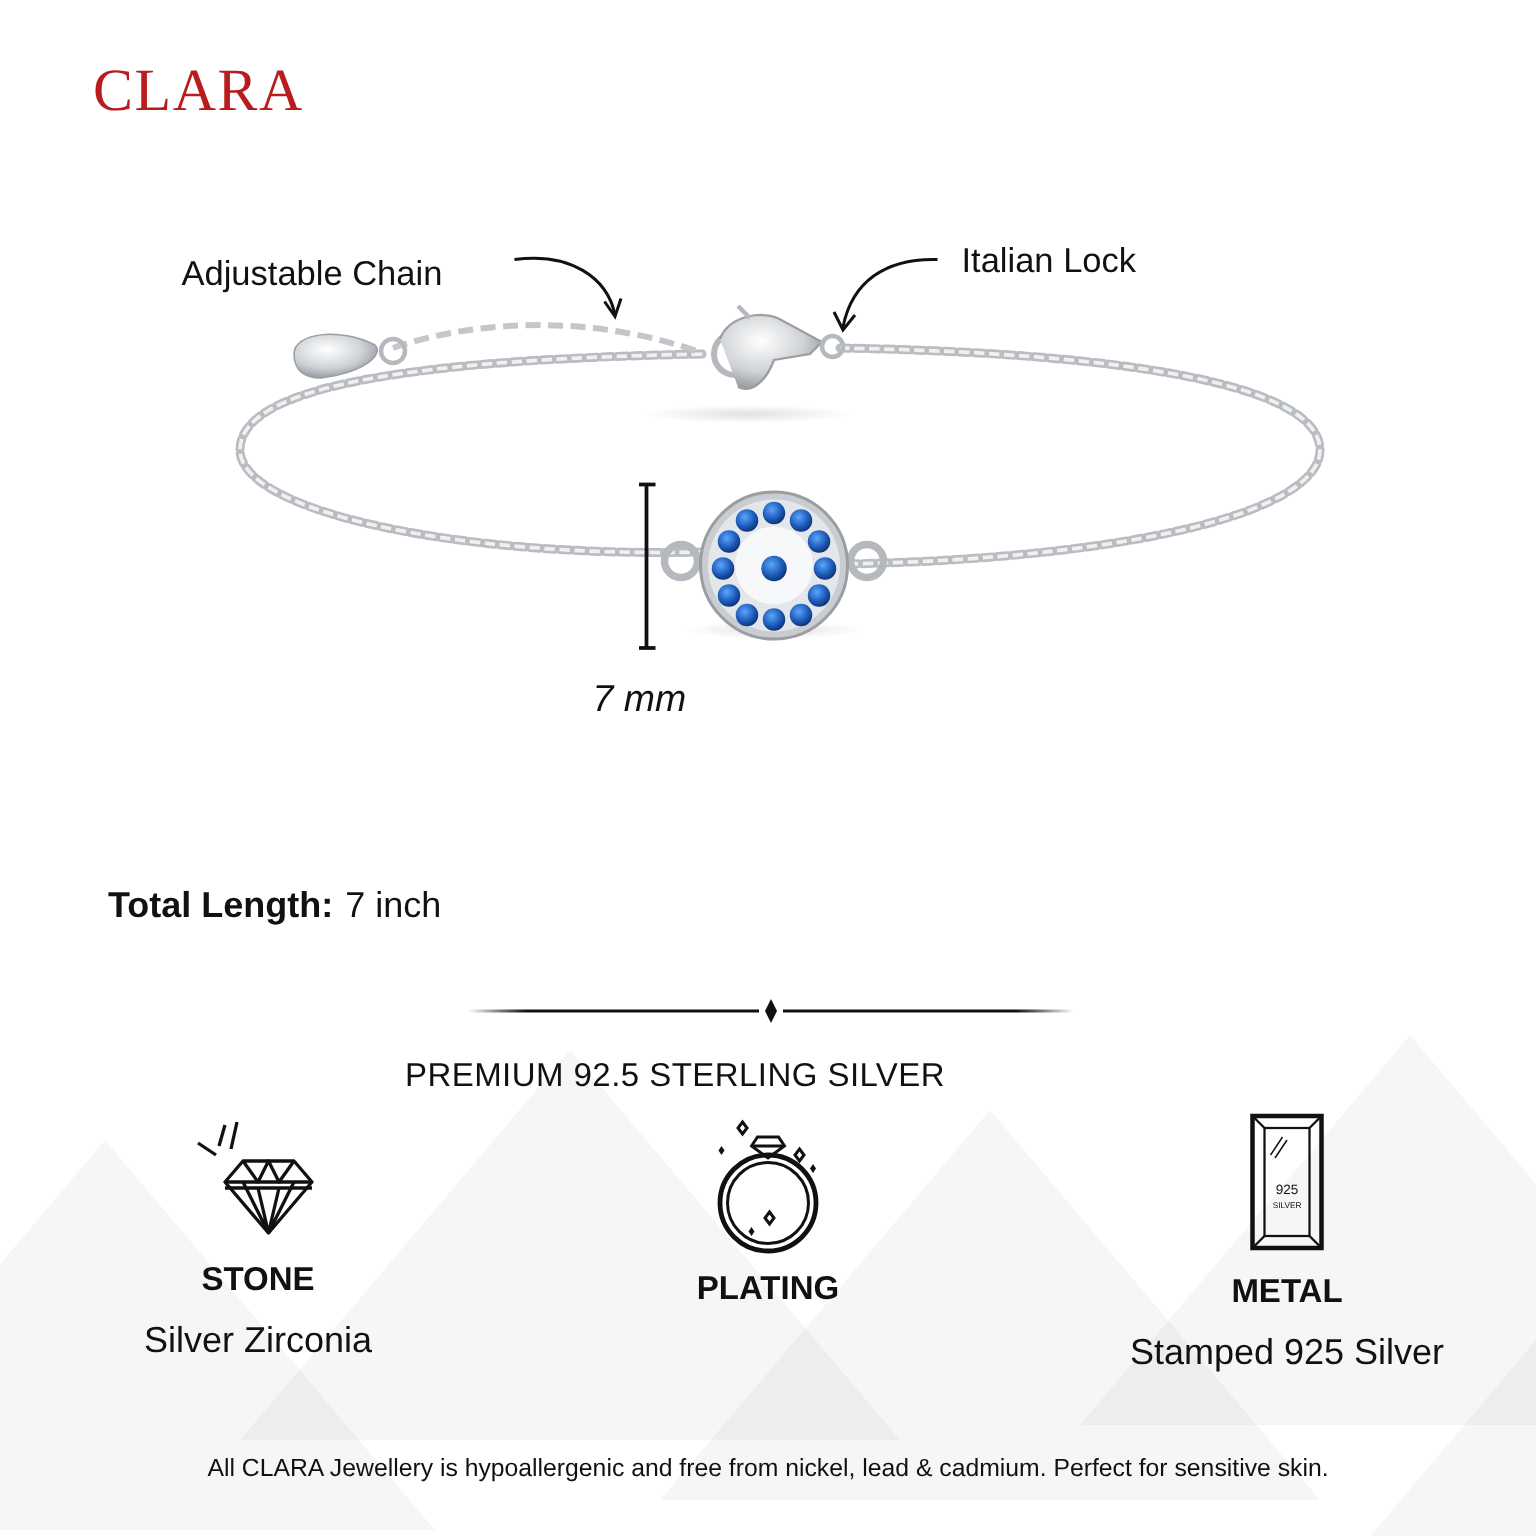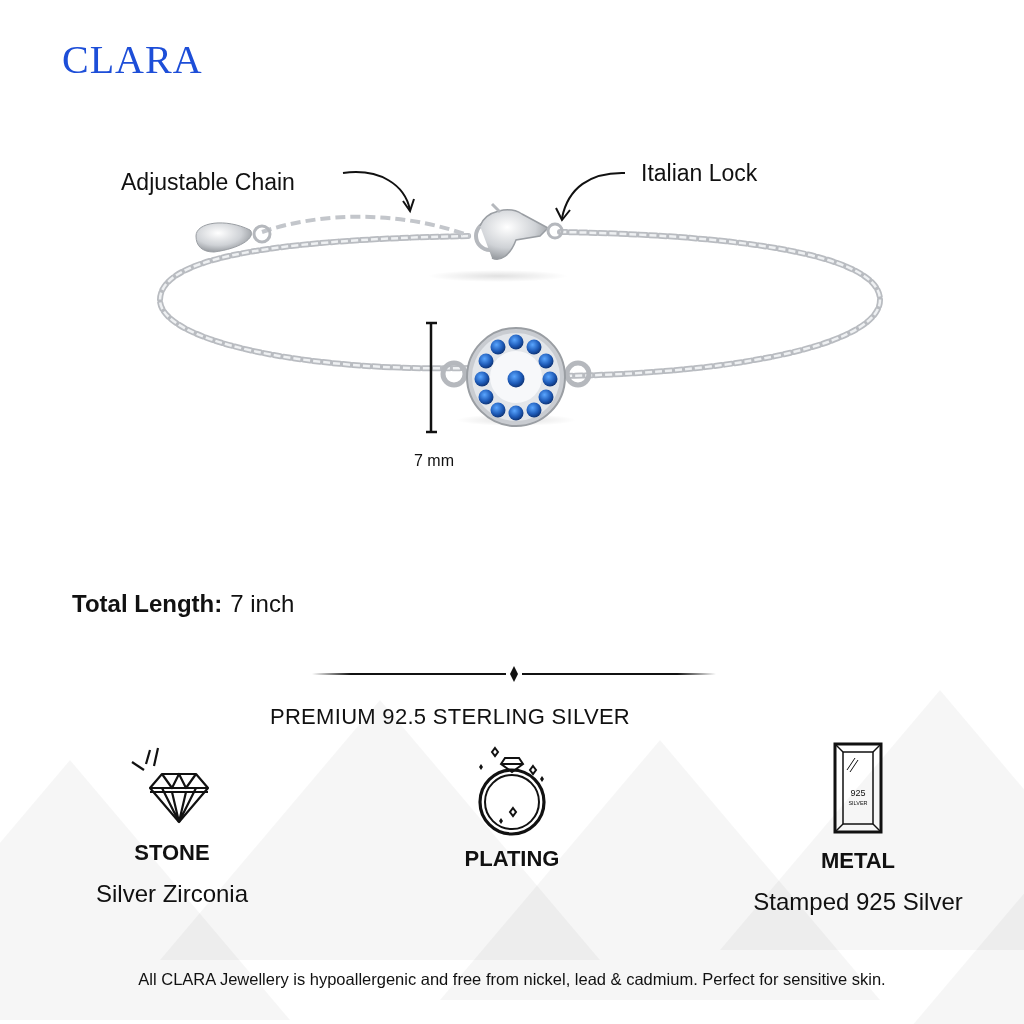--- a/index.html
+++ b/index.html
@@ -1,22 +1,22 @@
 <!DOCTYPE html>
 <html><head>
 <meta charset="utf-8">
 <style>
   html, body { margin:0; padding:0; }
   body { width:1024px; height:1024px; position:relative; overflow:hidden; background:#ffffff; font-family:"Liberation Sans", "DejaVu Sans", sans-serif; color:#111; }
   .bg-bottom { position:absolute; left:0; top:640px; width:1024px; height:384px; overflow:hidden; }
   .tri { position:absolute; width:0; height:0; border-left:220px solid transparent; border-right:220px solid transparent; border-bottom:260px solid rgba(0,0,0,0.035); }
-  .logo { position:absolute; left:62px; top:36px; font-family:"Liberation Serif","DejaVu Serif",serif; font-size:40px; letter-spacing:1px; color:#1d4ed8; }
+  .logo { position:absolute; left:62px; top:36px; font-family:"Liberation Serif","DejaVu Serif",serif; font-size:40px; letter-spacing:1px; color:#b91c1c; }
   .callout { position:absolute; font-size:23px; color:#111; }
   .bracelet { position:absolute; left:0; top:0; width:1024px; height:520px; }
-  .mm { position:absolute; left:414px; top:452px; font-size:16px; }
+  .mm { position:absolute; left:395px; top:452px; font-size:25px;font-style:italic; }
   .total { position:absolute; left:72px; top:590px; font-size:24px; }
   .total b { font-weight:bold; margin-right:8px; }
   .divider { position:absolute; left:312px; top:664px; width:404px; height:20px; }
   .premium { position:absolute; left:0; width:900px; top:704px; text-align:center; font-size:22px; letter-spacing:0.3px; }
   .feature { position:absolute; width:280px; text-align:center; }
   .feature .icon { display:block; margin:0 auto; }
   .feature .ttl { font-weight:bold; font-size:22px; margin-top:0; }
   .feature .val { font-size:24px; margin-top:14px; }
   .footer { position:absolute; left:0; width:1024px; top:970px; text-align:center; font-size:16.5px; }
 </style>

